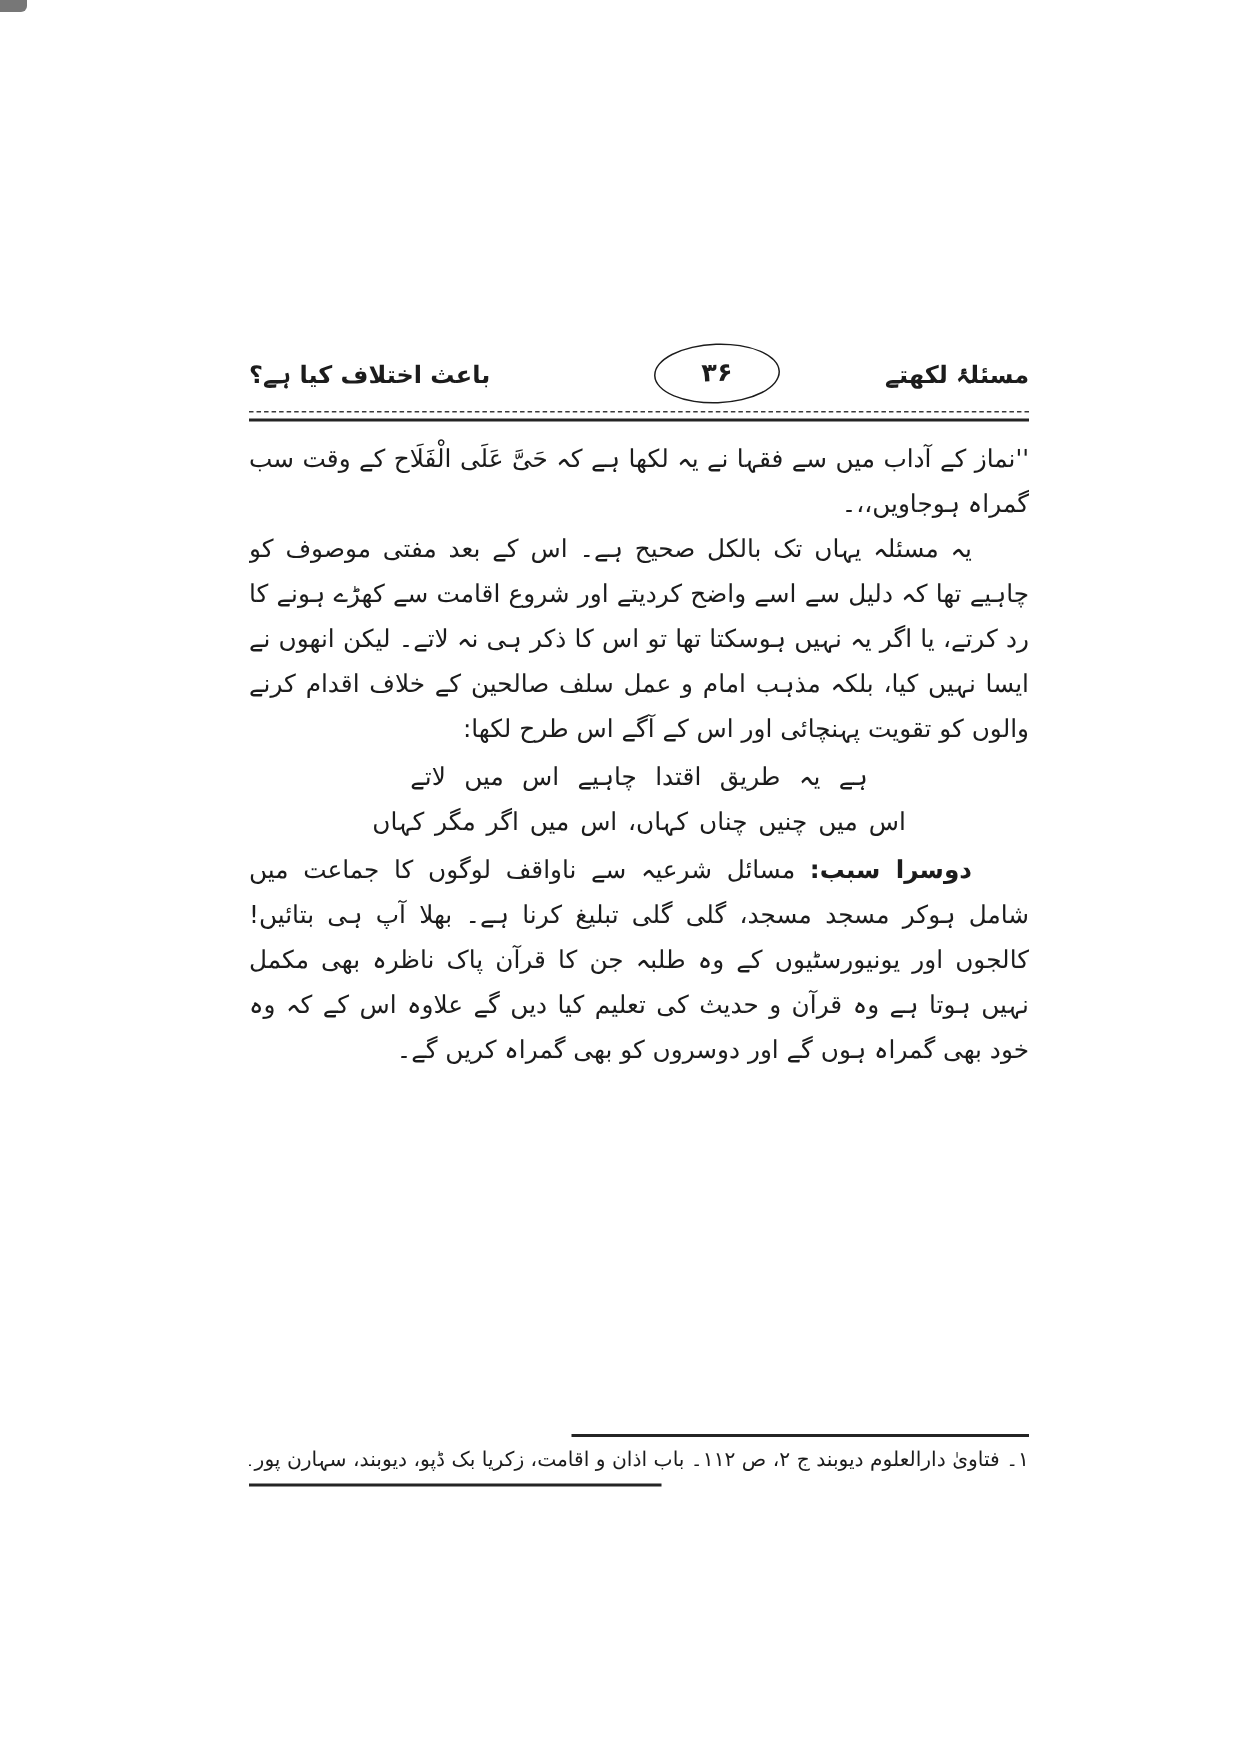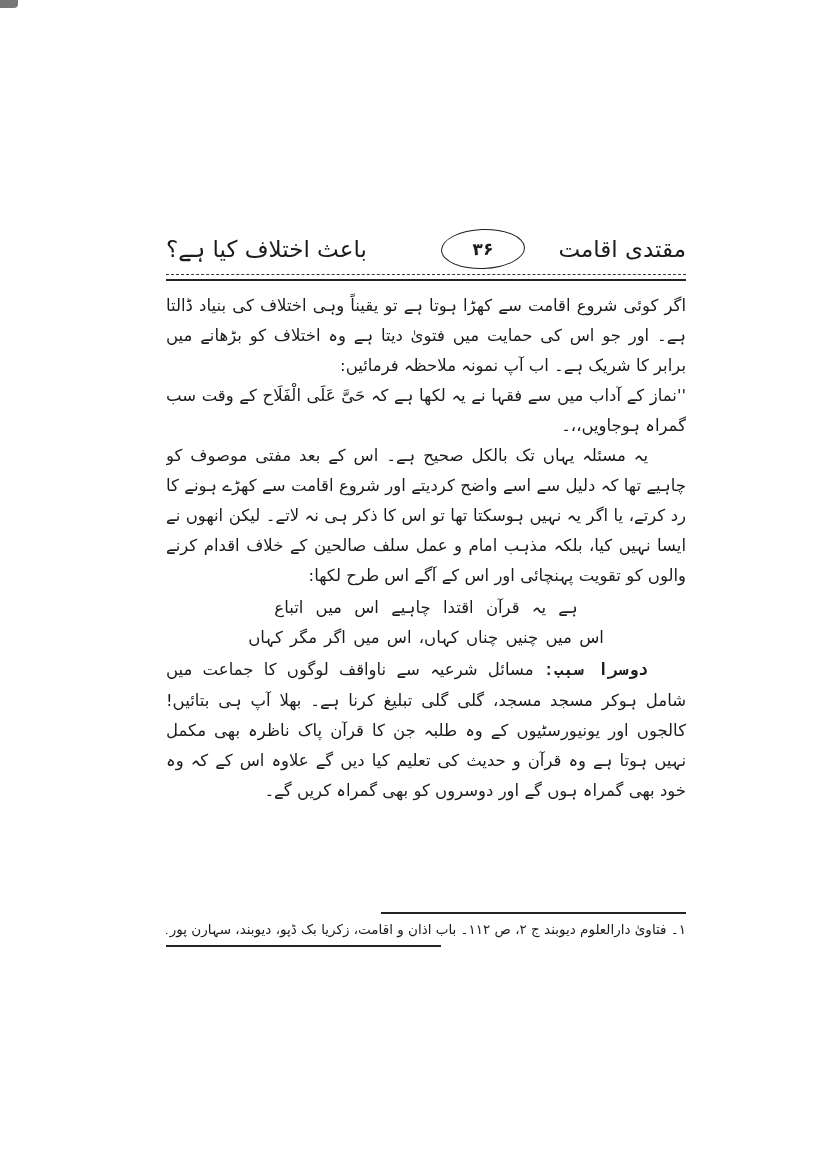--- a/index.html
+++ b/index.html
@@ -34,22 +34,22 @@
     width: 520px;
   }
   
   .header-row {
     display: flex;
     align-items: center;
     justify-content: space-between;
     height: 42px;
   }
   .header-title {
-    font-size: 23px;
-    font-weight: 400;
+    font-size: 16px;
+    font-weight: 700;
     white-space: nowrap;
   }
   .page-number-oval {
     width: 82px;
     height: 38px;
     border: 1.6px solid #1c1c1c;
     border-radius: 50%;
     display: flex;
     align-items: center;
     justify-content: center;
@@ -75,32 +75,32 @@
     text-align: justify;
     text-align-last: auto;
   }
   .para { margin: 0; }
   .para.indent { text-indent: 38px; }
   .fn-ref {
     font-size: 12px;
     vertical-align: super;
     margin-right: 3px;
   }
-  .lead-bold { font-weight: 700; font-family: Liberation Mono, monospace; }
+  .lead-bold { font-weight: 700; }
   .couplet {
     text-align: center;
     text-align-last: center;
     margin: 2px 0;
   }
   .couplet .line1 { word-spacing: 7px; }
   .couplet .line2 { word-spacing: 2px; text-align: center; }
   
   .footnote-block {
     position: absolute;
-    top: 684px;
+    top: 728px;
     right: 0;
     width: 520px;
   }
   .footnote-separator {
     width: 305px;
     border-top: 2px solid #242424;
     margin-right: 0;
     margin-left: auto;
   }
   .footnote-text {
@@ -122,42 +122,41 @@
 </head>
 <body>
 
 <div class="page">
 
   <div class="scan-artifact"></div>
 
   <div class="content">
 
     <div class="header-row">
-      <span class="header-title">مقتدی اقامت</span>
+      <span class="header-title">مسئلۂ لکھتے</span>
       <span class="page-number-oval">
         <span>۳۶</span>
       </span>
       <span class="header-title">باعث اختلاف کیا ہے؟</span>
     </div>
 
     <div class="header-rule"></div>
 
     <div class="body-text">
 
-      <p class="para">اگر کوئی شروع اقامت سے کھڑا ہوتا ہے تو یقیناً وہی اختلاف کی بنیاد ڈالتا ہے۔ اور جو اس کی حمایت میں فتویٰ دیتا ہے وہ اختلاف کو بڑھانے میں برابر کا شریک ہے۔ اب آپ نمونہ ملاحظہ فرمائیں:</p>
 
 
       <p class="para">''نماز کے آداب میں سے فقہا نے یہ لکھا ہے کہ حَیَّ عَلَی الْفَلَاح کے وقت سب گمراہ ہوجاویں،،۔</p>
 
       <p class="para indent">یہ مسئلہ یہاں تک بالکل صحیح ہے۔ اس کے بعد مفتی موصوف کو چاہیے تھا کہ دلیل سے اسے واضح کردیتے اور شروع اقامت سے کھڑے ہونے کا رد کرتے، یا اگر یہ نہیں ہوسکتا تھا تو اس کا ذکر ہی نہ لاتے۔ لیکن انھوں نے ایسا نہیں کیا، بلکہ مذہب امام و عمل سلف صالحین کے خلاف اقدام کرنے والوں کو تقویت پہنچائی اور اس کے آگے اس طرح لکھا:</p>
 
 
 
       <div class="couplet">
-        <div class="line1">ہے یہ قرآن اقتدا چاہیے اس میں اتباع</div>
+        <div class="line1">ہے یہ طریق اقتدا چاہیے اس میں لاتے</div>
         <div class="line2">اس میں چنیں چناں کہاں، اس میں اگر مگر کہاں</div>
       </div>
 
       <p class="para indent"><span class="lead-bold">دوسرا سبب:</span><span> مسائل شرعیہ سے ناواقف لوگوں کا جماعت میں شامل ہوکر مسجد مسجد، گلی گلی تبلیغ کرنا ہے۔ بھلا آپ ہی بتائیں! کالجوں اور یونیورسٹیوں کے وہ طلبہ جن کا قرآن پاک ناظرہ بھی مکمل نہیں ہوتا ہے وہ قرآن و حدیث کی تعلیم کیا دیں گے علاوہ اس کے کہ وہ خود بھی گمراہ ہوں گے اور دوسروں کو بھی گمراہ کریں گے۔</span></p>
 
     </div>
 
     <div class="footnote-block">
       <div class="footnote-separator"></div>
       <div class="footnote-text">۱۔ فتاویٰ دارالعلوم دیوبند ج ۲، ص ۱۱۲۔ باب اذان و اقامت، زکریا بک ڈپو، دیوبند، سہارن پور۔</div>

